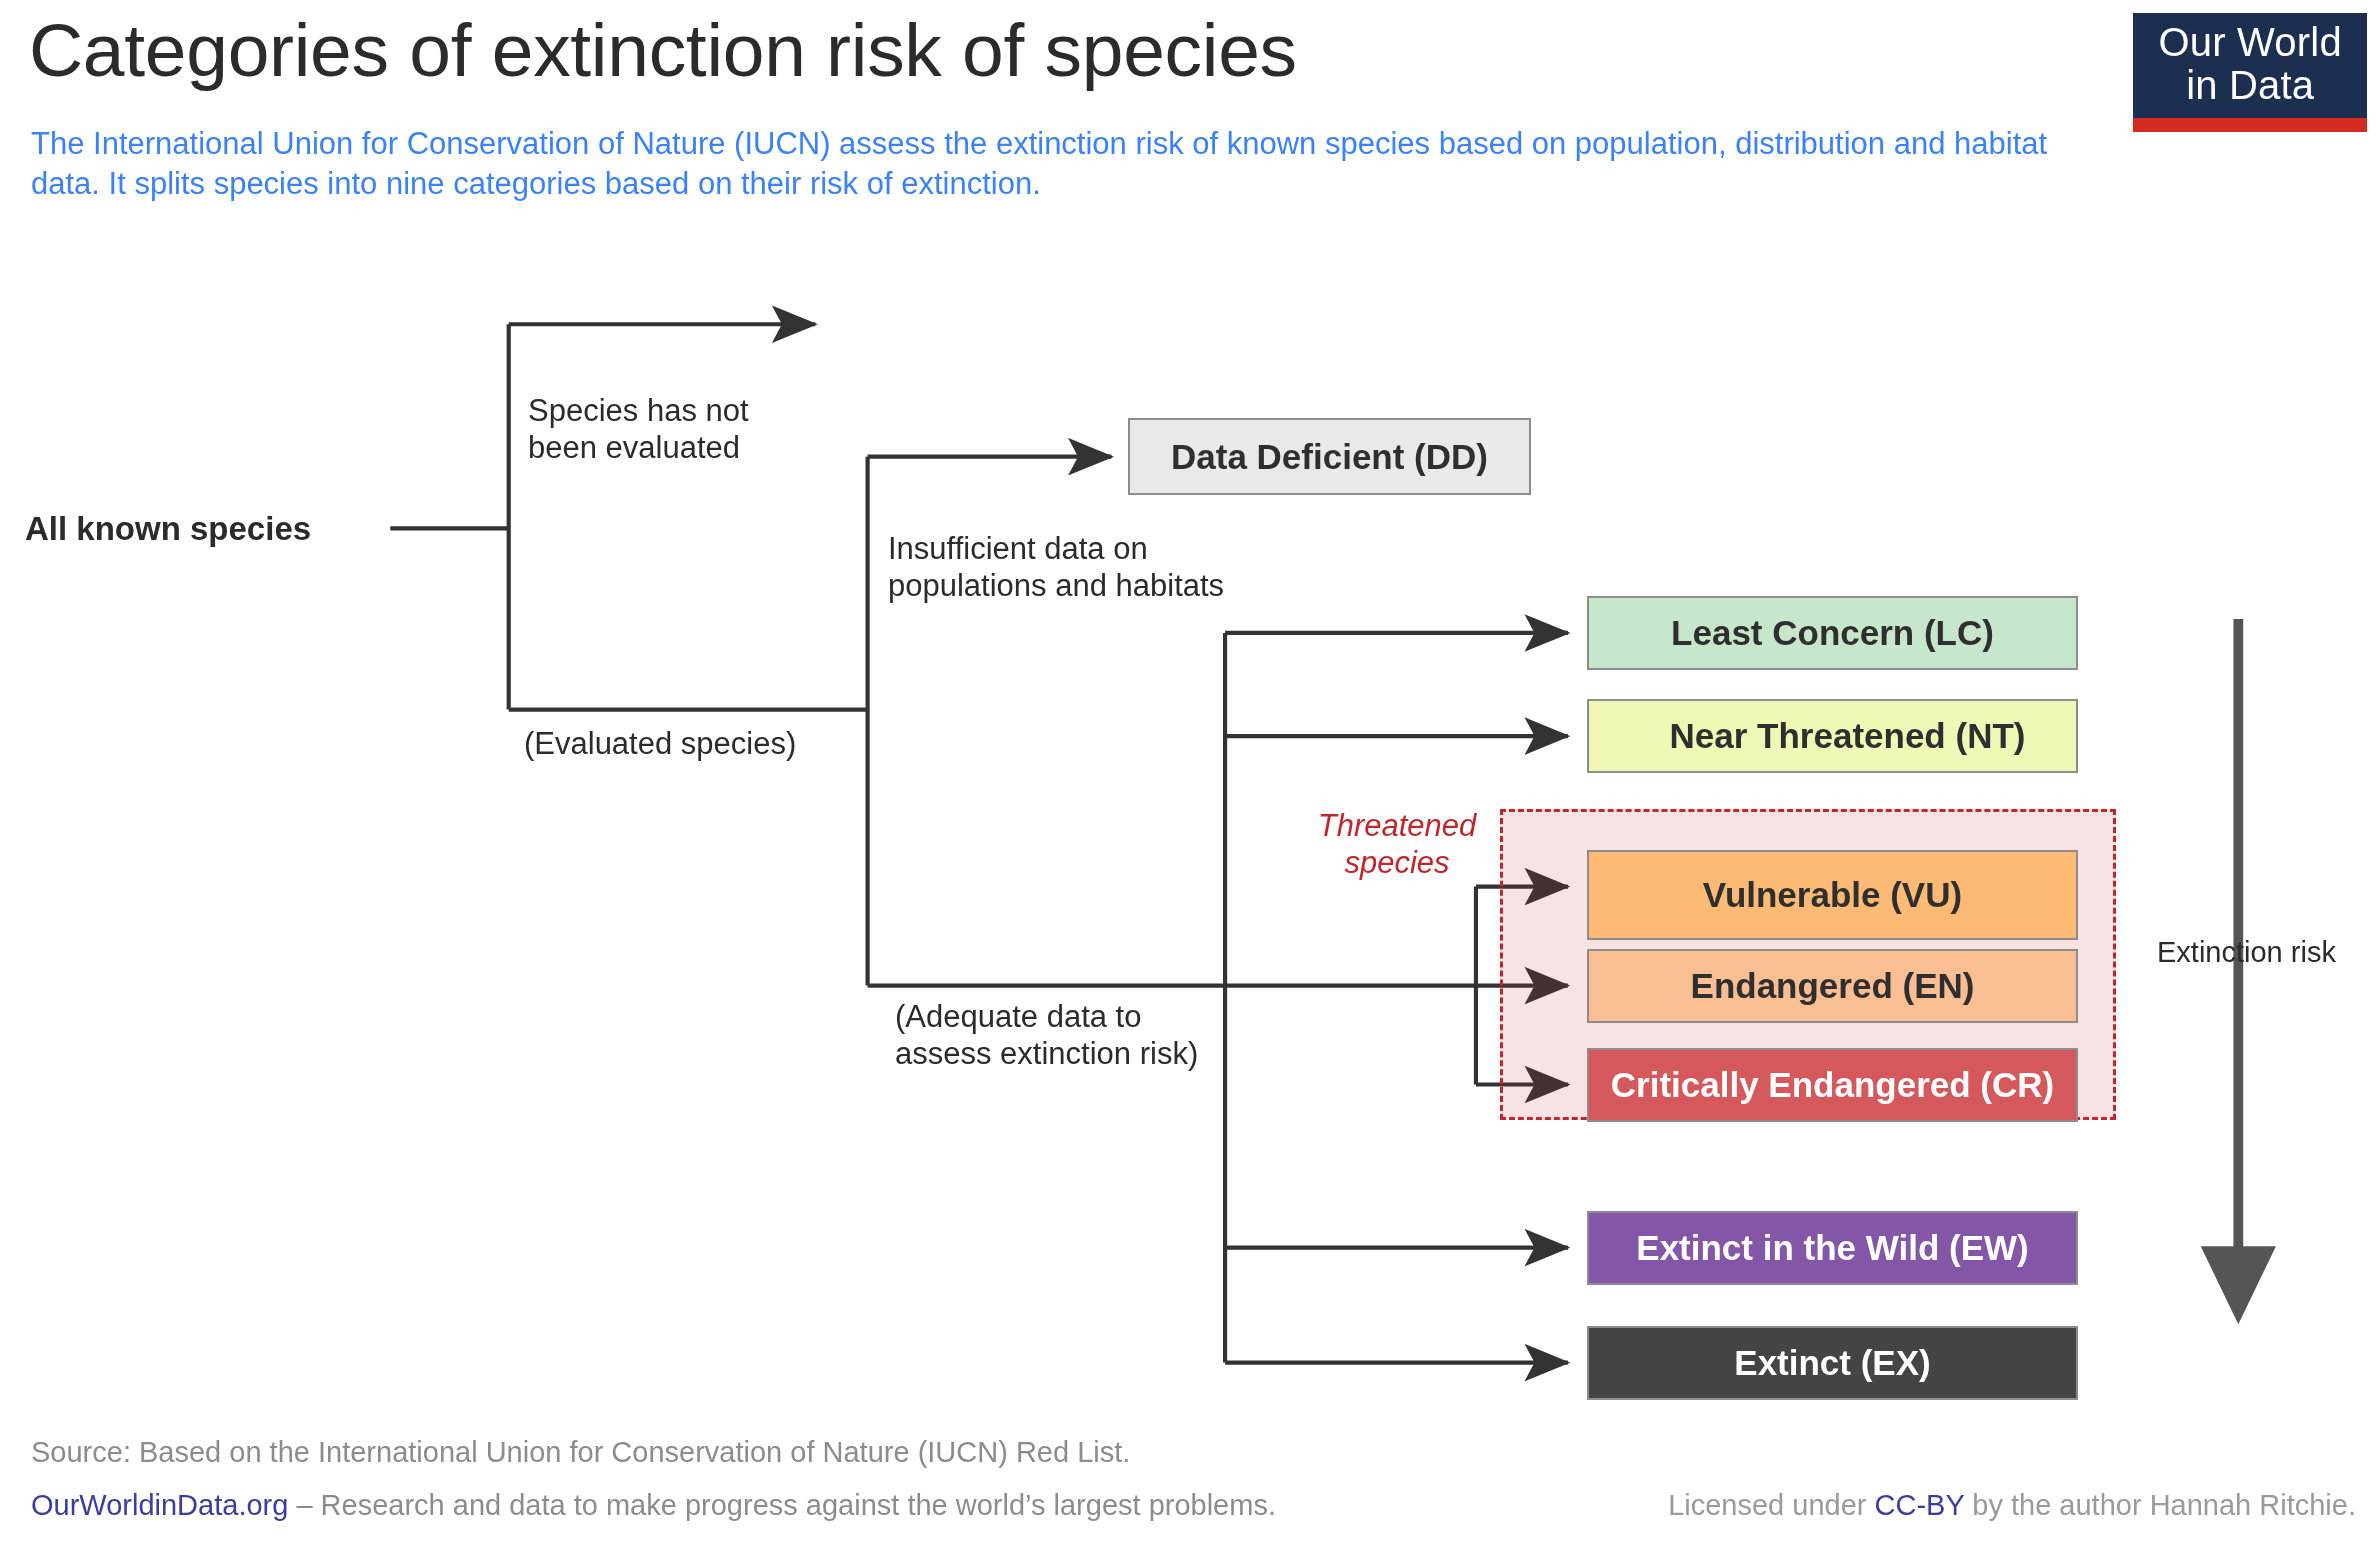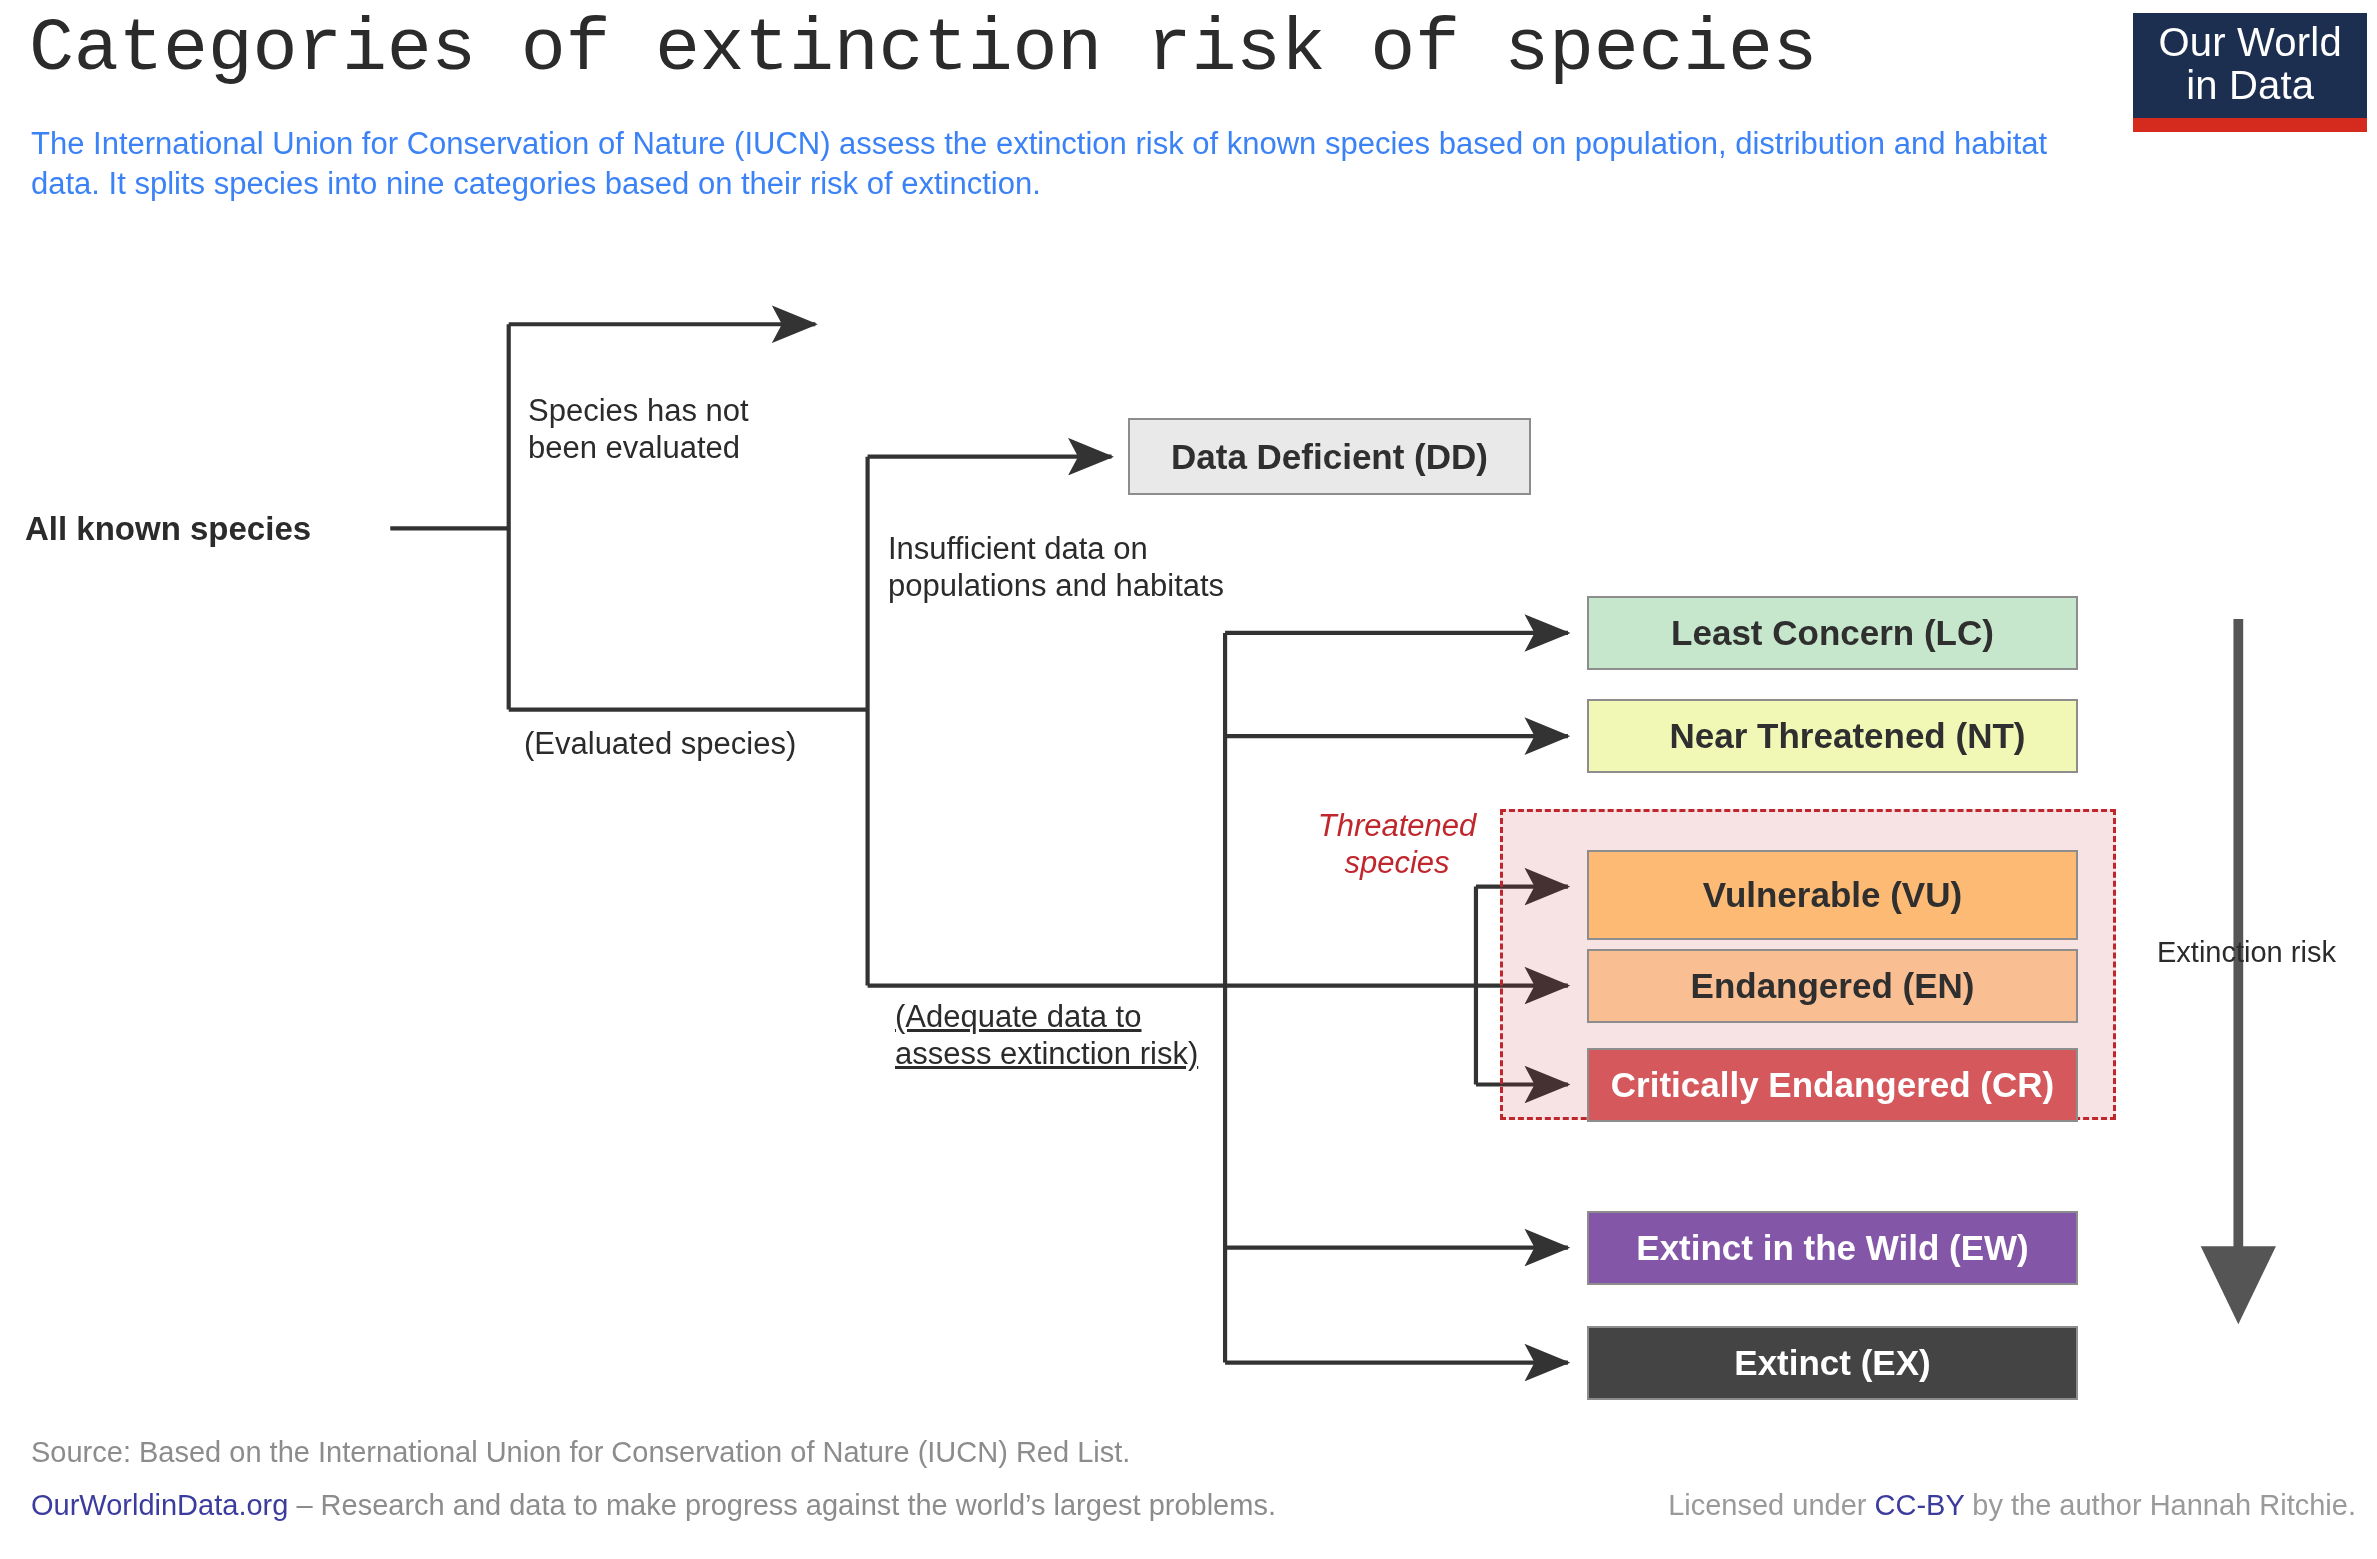--- a/index.html
+++ b/index.html
@@ -9,21 +9,21 @@
     background:#ffffff;
     font-family:"Liberation Sans", sans-serif;
     overflow:hidden;
     position:relative;
   }
   .root{position:absolute;inset:0;}
 
   
   #page-title{
     position:absolute;left:29px;top:11px;
-    font-family:Liberation Mono, monospace;
+    font-family:Liberation Sans, sans-serif;
     font-size:75px;line-height:1.05;
     color:#2b2b2b;font-weight:400;letter-spacing:-0.3px;
     white-space:nowrap;
   }
   #page-subtitle{
     position:absolute;left:31px;top:124px;width:2063px;
     font-size:31px;line-height:1.28;color:#3b82f6;font-weight:400;
   }
 
   
@@ -145,21 +145,21 @@
   <div class="lbl bold" style="left:25px;top:509px;">All known species</div>
 
   <div class="lbl" style="left:528px;top:392px;">Species has not
 been evaluated</div>
 
   <div class="lbl" style="left:524px;top:725px;">(Evaluated species)</div>
 
   <div class="lbl" style="left:888px;top:530px;">Insufficient data on
 populations and habitats</div>
 
-  <div class="lbl" style="left:895px;top:998px;text-decoration:underline;">(Adequate data to
+  <div class="lbl" style="left:895px;top:998px;">(Adequate data to
 assess extinction risk)</div>
 
   <div class="lbl red" style="left:1310px;top:807px;width:174px;">Threatened
 species</div>
 
   <div class="lbl risk" style="left:2157px;top:935px;">Extinction risk</div>
 
   <div id="threatened-group-box" style="left: 1500px; top: 809px; width: 616px; height: 311px; border-color: rgb(192, 39, 45);"></div>
 
 

